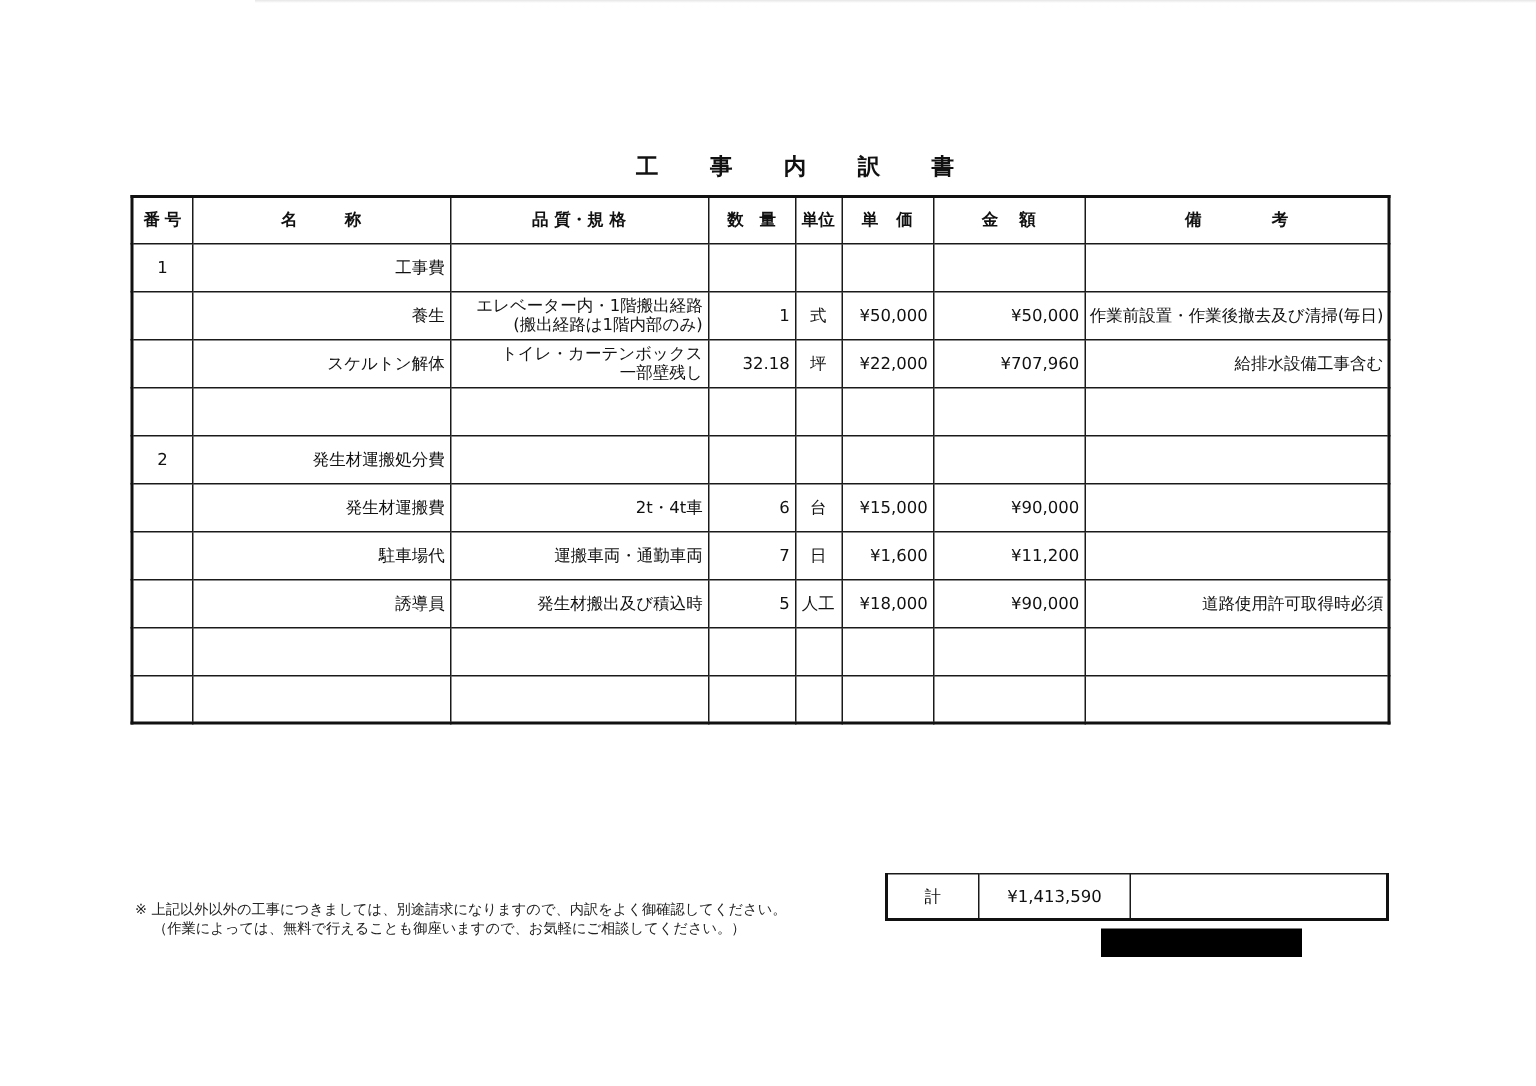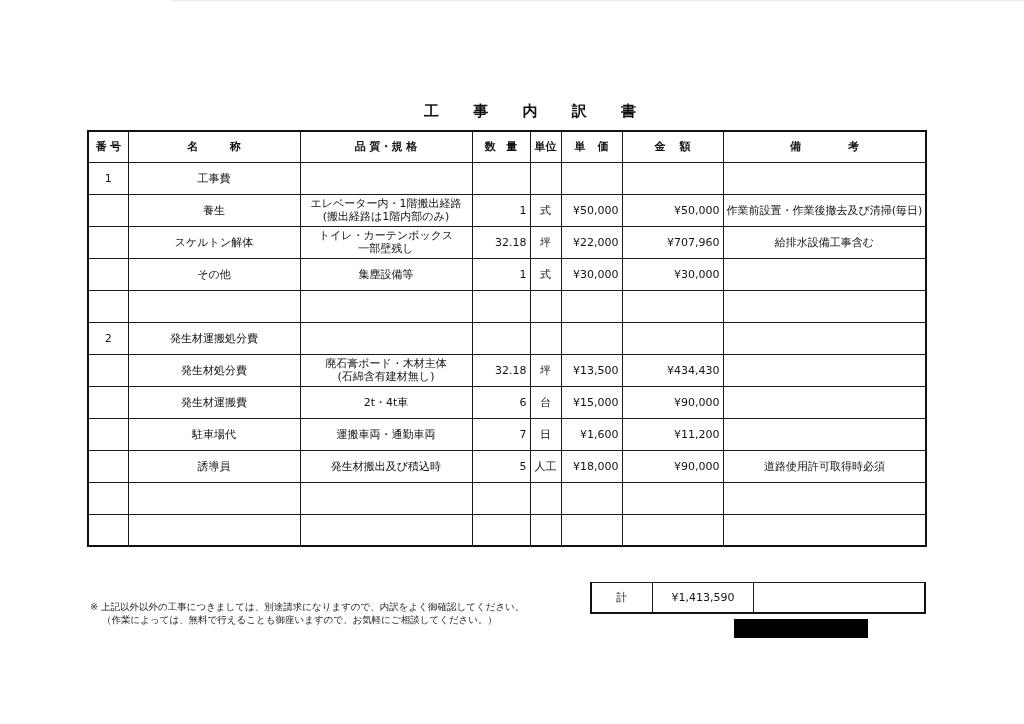--- a/index.html
+++ b/index.html
@@ -16,21 +16,21 @@
   table.sheet td, table.sheet th { border:1.5px solid #1a1a1a; padding:0 3px;
            font-size:11px; line-height:13px; overflow:hidden; white-space:nowrap;
            font-weight:normal; vertical-align:middle; }
   table.sheet { border:2.5px solid #111; }
   table.sheet th { font-weight:bold; text-align:center; letter-spacing:0; }
   table.sheet th .spread { display:flex; justify-content:space-around; padding:0 14px; }
   .col-no { width:40px; } .col-name { width:172px; } .col-spec { width:172px; }
   .col-qty { width:58px; } .col-unit { width:31px; } .col-price { width:61px; }
   .col-amt { width:101px; } .col-note { width:172px; }
   td.c { text-align:center; } td.r { text-align:right; padding-right:2px; }
-  td.l { text-align:center; }
+  td.l { text-align:right; }
   td.note { white-space:normal; line-height:13px; font-size:11.5px; }
   .two { white-space:normal;margin-left:29px; }
   tr.h { height:31px; } tr.row { height:32px; }
   table.total { position:absolute; left:590px; top:582px; border-collapse:collapse;
                 table-layout:fixed; border:2.5px solid #111; border-top:none; }
   table.total td { border:1.5px solid #1a1a1a; height:29px; font-size:11px; padding:0 3px; }
   .footnote { position:absolute; left:90px; top:600px; font-size:9.5px; line-height:13px;
               color:#222; white-space:nowrap; }
   .footnote .line2 { padding-left:12px; }
   .redact { position:absolute; left:734px; top:619px; width:134px; height:19px; background:#000; }
@@ -127,56 +127,36 @@
         <td class="l">スケルトン解体</td>
         <td class="l two">トイレ・カーテンボックス<br>一部壁残し</td>
         <td class="r">32.18</td>
         <td class="c">坪</td>
         <td class="r">¥22,000</td>
         <td class="r">¥707,960</td>
         <td class="l note">給排水設備工事含む</td>
       </tr>
       <tr class="row">
         <td class="c"></td>
-        <td class="l">その他</td>
-        <td class="l two">集塵設備等</td>
-        <td class="r">1</td>
-        <td class="c">式</td>
-        <td class="r">¥30,000</td>
-        <td class="r">¥30,000</td>
-        <td class="l note"></td>
-      </tr>
-      <tr class="row">
-        <td class="c"></td>
         <td class="l"></td>
         <td class="l two"></td>
         <td class="r"></td>
         <td class="c"></td>
         <td class="r"></td>
         <td class="r"></td>
         <td class="l note"></td>
       </tr>
       <tr class="row">
         <td class="c">2</td>
         <td class="l">発生材運搬処分費</td>
         <td class="l two"></td>
         <td class="r"></td>
         <td class="c"></td>
         <td class="r"></td>
         <td class="r"></td>
-        <td class="l note"></td>
-      </tr>
-      <tr class="row">
-        <td class="c"></td>
-        <td class="l">発生材処分費</td>
-        <td class="l two">廃石膏ボード・木材主体<br>(石綿含有建材無し)</td>
-        <td class="r">32.18</td>
-        <td class="c">坪</td>
-        <td class="r">¥13,500</td>
-        <td class="r">¥434,430</td>
         <td class="l note"></td>
       </tr>
       <tr class="row">
         <td class="c"></td>
         <td class="l">発生材運搬費</td>
         <td class="l two">2t・4t車</td>
         <td class="r">6</td>
         <td class="c">台</td>
         <td class="r">¥15,000</td>
         <td class="r">¥90,000</td>

